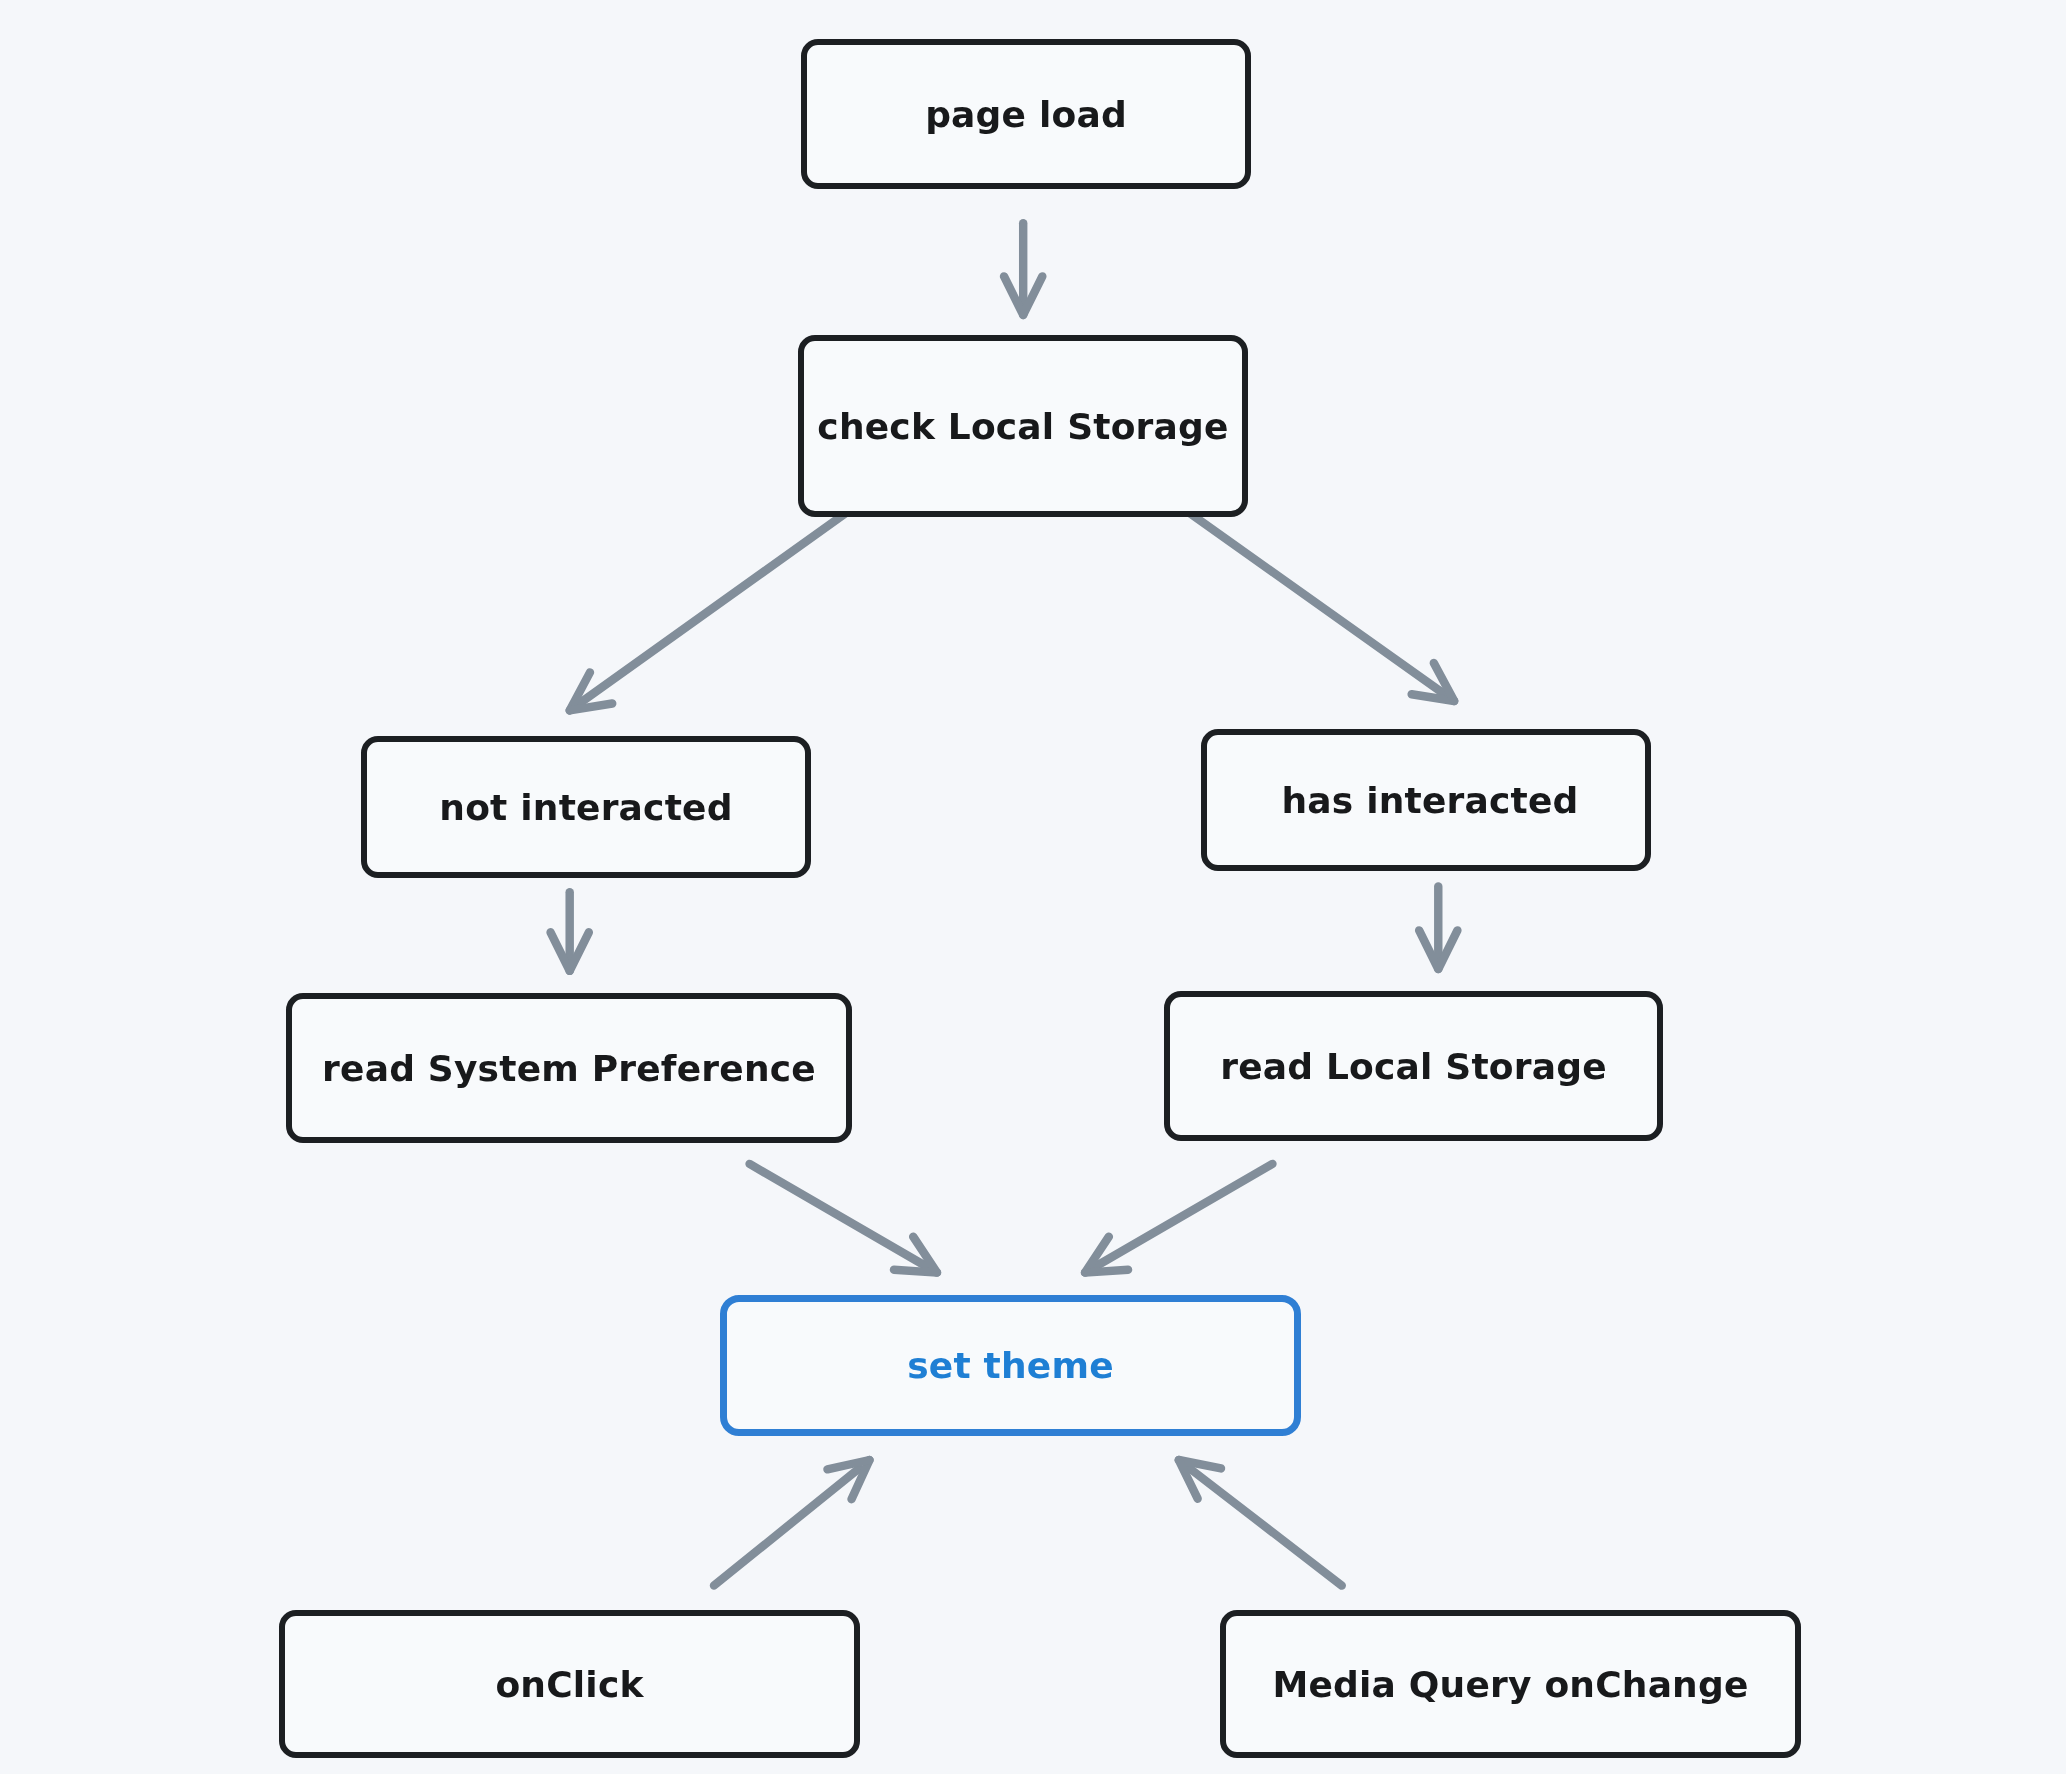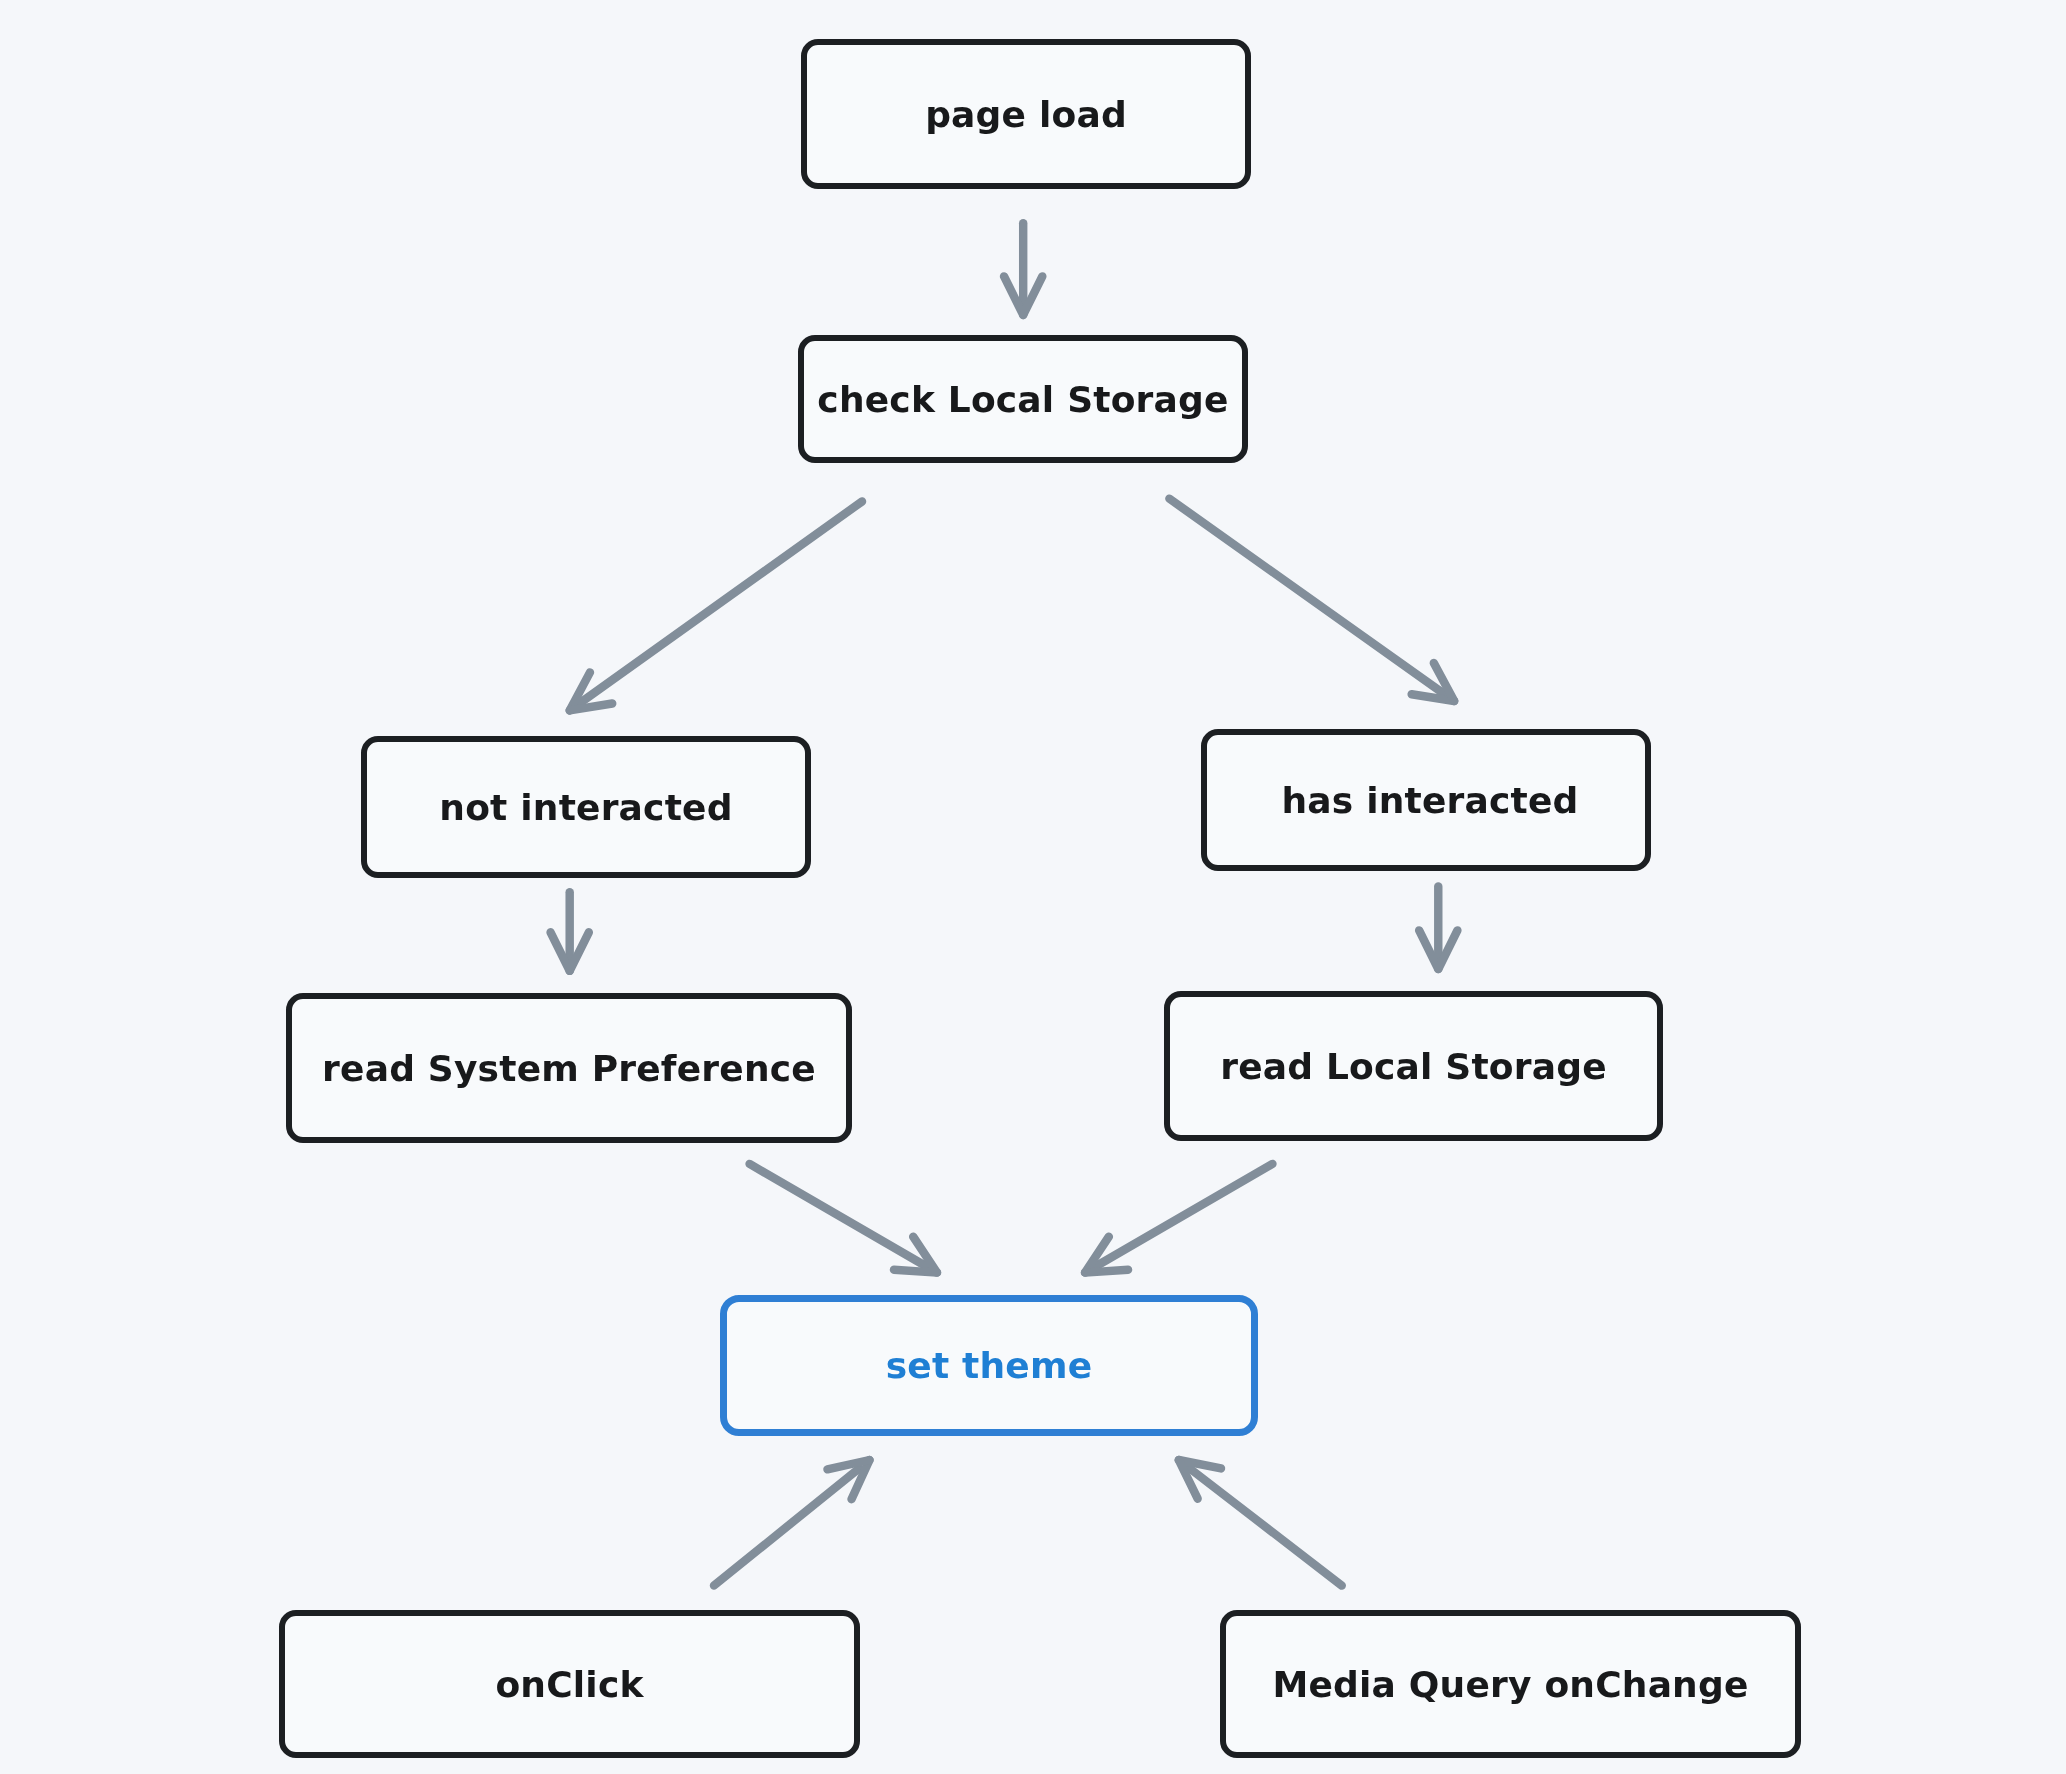--- a/index.html
+++ b/index.html
@@ -99,36 +99,36 @@
       <g>
         <line x1="1432" y1="1692" x2="1269.0919945759206" y2="1566.542110765364" stroke="#828e9a" stroke-width="9" stroke-linecap="round"></line>
         <line x1="1258" y1="1558" x2="1303.1170081370751" y2="1566.9697032704037" stroke="#828e9a" stroke-width="9" stroke-linecap="round"></line>
         <line x1="1258" y1="1558" x2="1278.1964824837087" y2="1599.3291918053724" stroke="#828e9a" stroke-width="9" stroke-linecap="round"></line>
       </g>
     </svg>
   <div id="node-layer">
       <div class="node" style="left: 801px; top: 39px; width: 450px; height: 150px;">
         <span class="node-label">page load</span>
       </div>
-      <div class="node" style="left: 798px; top: 335px; width: 450px; height: 128px;">
+      <div class="node" style="left: 798px; top: 335px; width: 450px; height: 182px;">
         <span class="node-label">check Local Storage</span>
       </div>
       <div class="node" style="left: 361px; top: 736px; width: 450px; height: 142px;">
         <span class="node-label">not interacted</span>
       </div>
       <div class="node" style="left: 1201px; top: 729px; width: 450px; height: 142px; padding-left: 8px;">
         <span class="node-label">has interacted</span>
       </div>
       <div class="node" style="left: 286px; top: 993px; width: 566px; height: 150px;">
         <span class="node-label">read System Preference</span>
       </div>
       <div class="node" style="left: 1164px; top: 991px; width: 499px; height: 150px;">
         <span class="node-label">read Local Storage</span>
       </div>
-      <div class="node accent" style="left: 720px; top: 1295px; width: 538px; height: 141px; justify-content: center;">
+      <div class="node accent" style="left: 720px; top: 1295px; width: 581px; height: 141px; justify-content: center;">
         <span class="node-label">set theme</span>
       </div>
       <div class="node" style="left: 279px; top: 1610px; width: 581px; height: 148px;">
         <span class="node-label">onClick</span>
       </div>
       <div class="node" style="left: 1220px; top: 1610px; width: 581px; height: 148px;">
         <span class="node-label">Media Query onChange</span>
       </div>
     </div>
 </div>

